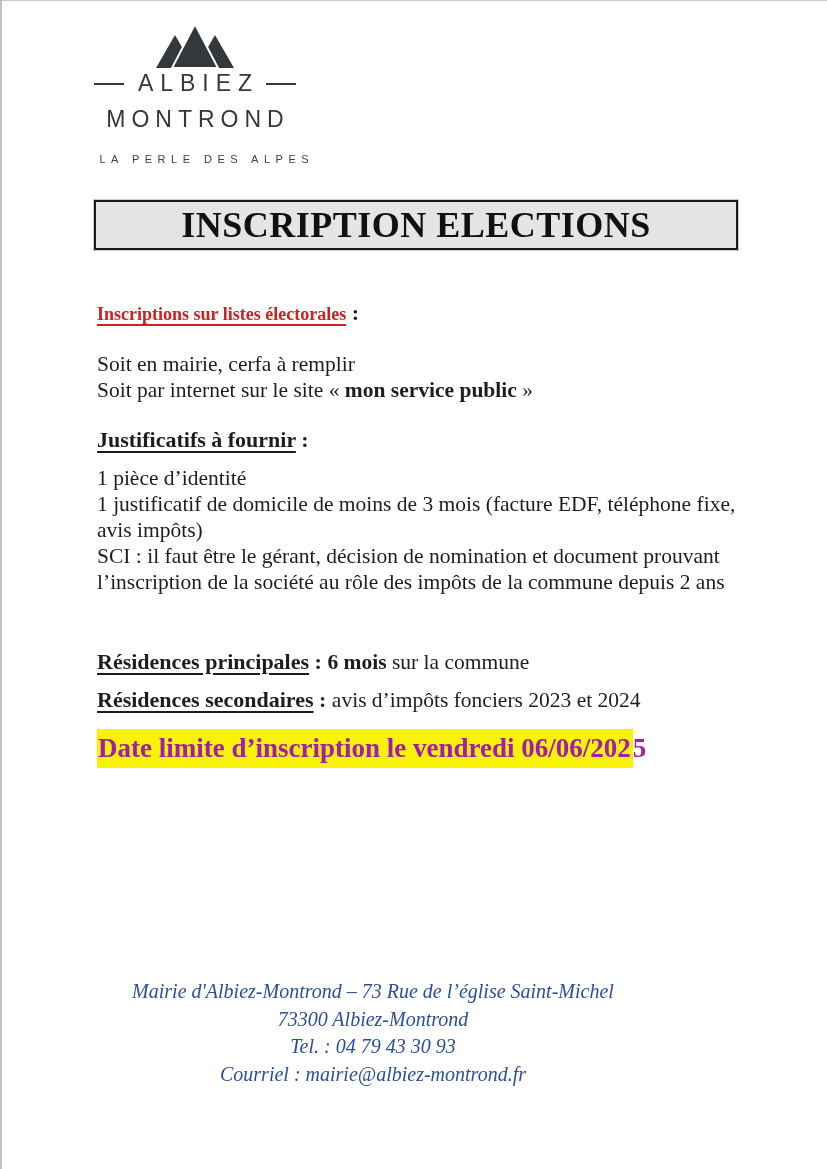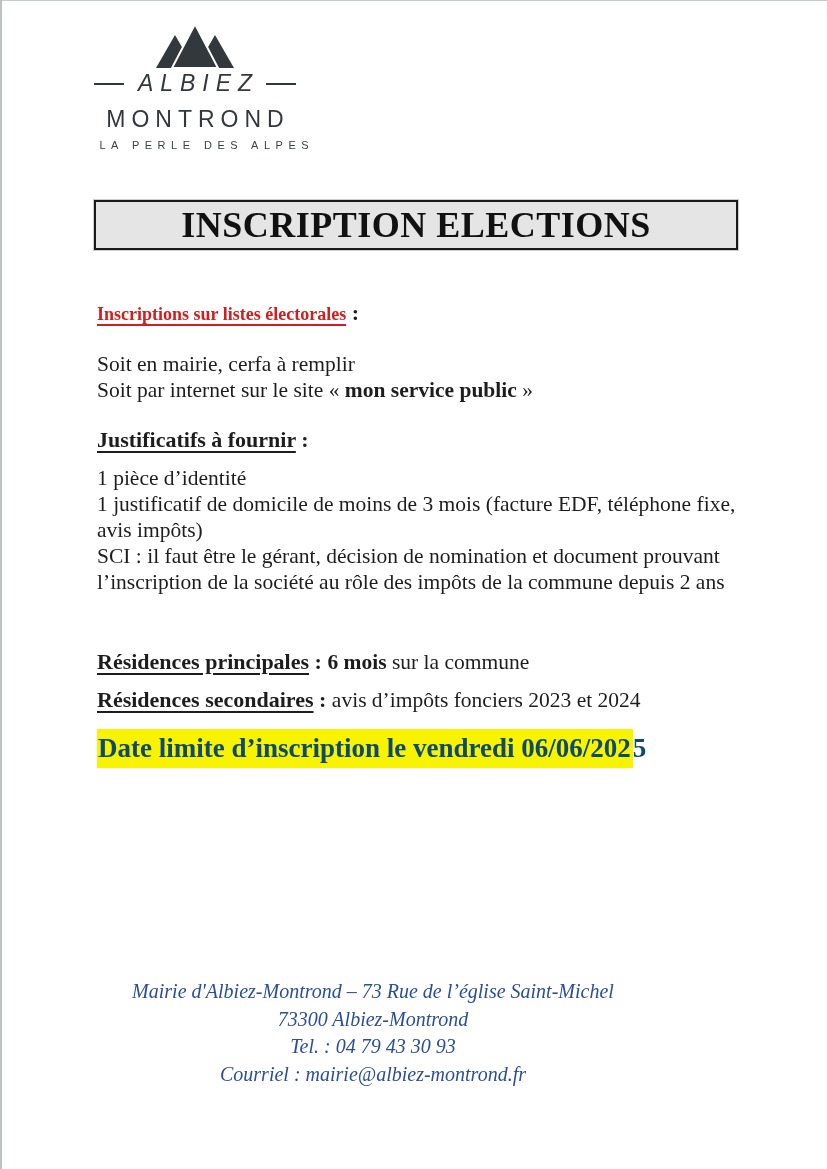--- a/index.html
+++ b/index.html
@@ -10,23 +10,23 @@
   
   .scan-edge-left{position:absolute;left:0;top:0;width:2px;height:1169px;background:#98a1a1;opacity:.65;}
   .scan-edge-top{position:absolute;left:0;top:0;width:827px;height:1px;background:#aeb6b6;opacity:.7;}
 
   
   .logo{position:absolute;top:24px;left:94px;width:202px;text-align:center;color:#33383d;
         font-family:"Liberation Sans", sans-serif;}
   .logo-mountains{display:block;margin:0 auto 2px auto;}
   .logo-name-row{display:flex;align-items:center;justify-content:center;gap:7px;}
   .logo-dash{width:30px;height:2px;background:#33383d;flex:0 0 auto;}
-  .logo-name1{font-size:23px;letter-spacing:7px;text-indent:7px;font-weight:400;white-space:nowrap;font-style:italic;}
+  .logo-name1{font-size:23px;letter-spacing:7px;text-indent:7px;font-weight:400;white-space:nowrap;}
   .logo-name2{font-size:23px;letter-spacing:6px;text-indent:6px;font-weight:400;margin-top:9px;white-space:nowrap;}
-  .logo-tagline{font-size:11px;letter-spacing:5.5px;text-indent:5.5px;margin-top:6px;color:#3c4146;white-space:nowrap;}
+  .logo-tagline{font-size:11px;letter-spacing:5.5px;text-indent:5.5px;margin-top:20px;color:#3c4146;white-space:nowrap;}
 
   
   .title-box{
     position:absolute;top:200px;left:94px;width:640px;height:46px;
     border:2px solid #1a1a1a;outline:1px solid #c9cdcd;
     display:flex;align-items:center;justify-content:center;background:#e5e5e5;
   }
   .title-box span{font-weight:bold;font-size:36px;letter-spacing:.5px;color:#111;}
 
   
@@ -42,21 +42,21 @@
   .colon{color:#1d1d1d;font-weight:bold;font-size:22px;}
   .b{font-weight:bold;}
   #heading-electoral{top:300px;}
   #para-internet{top:351px;}
   #justificatifs{top:427px;}
   #justificatifs .jf-heading{margin-bottom:12px;}
   #res-principales{top:635px;margin-top:14px;}
   #res-secondaires{top:687px;}
 
   
-  #deadline{top:735px;font-weight:bold;font-size:27px;color:#0c4a6e;white-space:nowrap;}
+  #deadline{top:735px;font-weight:bold;font-size:27px;color:#a21caf;white-space:nowrap;}
   #deadline .hl{background:#f8f300;padding:4px 2px 5px 1px;}
 
   
   #footer{
     position:absolute;top:978px;left:0;width:746px;text-align:center;
     color:#2b4e9b;font-style:italic;font-size:20px;line-height:27.5px;
   }
 </style>
 </head>
 <body>

